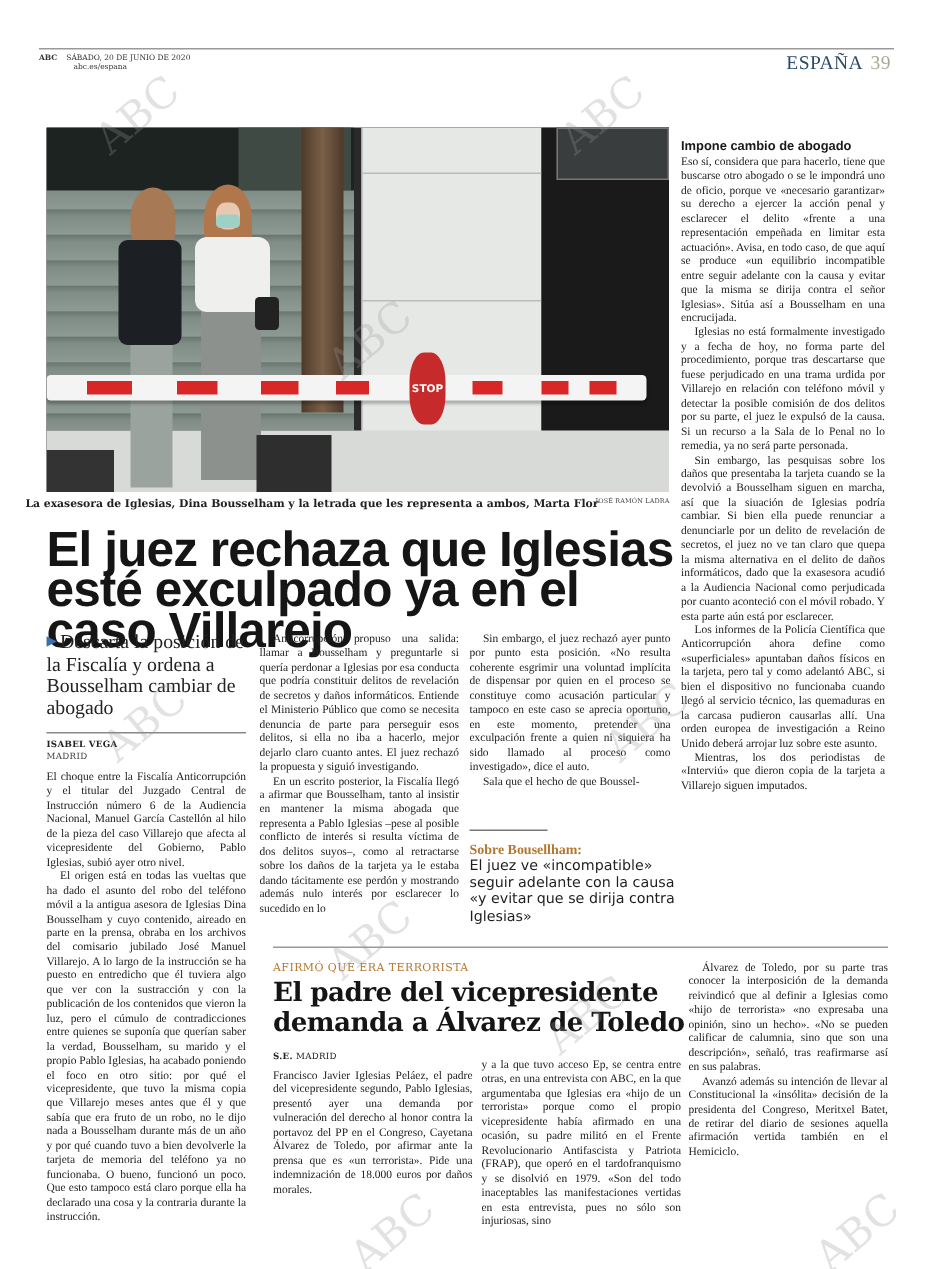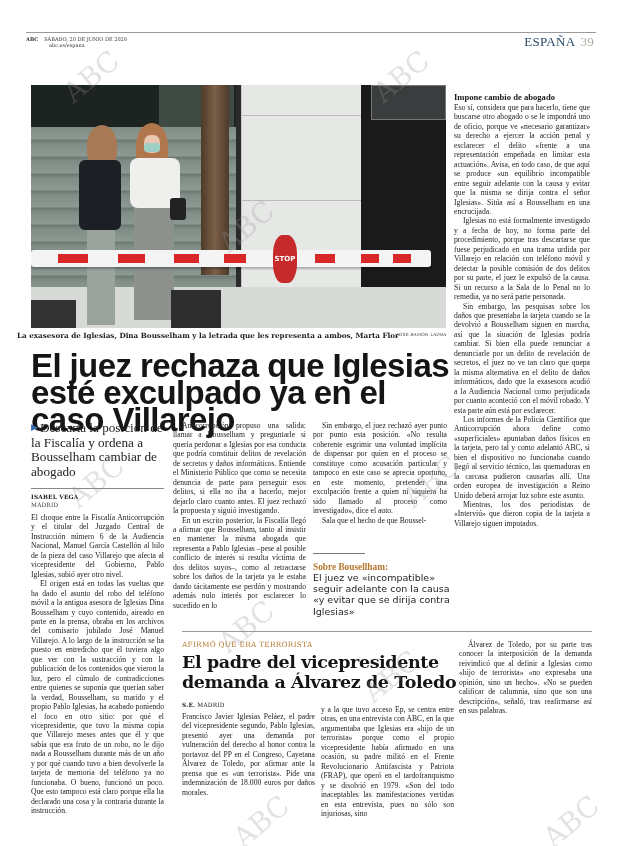--- a/index.html
+++ b/index.html
@@ -52,21 +52,21 @@
   .byline { position: absolute; left: 31px; top: 493px; font-size: 5.8px; line-height: 8px; font-weight: bold; color: #222; letter-spacing: 0.2px; }
   .byline .city { font-weight: normal; display: block; color: #444; }
 
   .col { position: absolute; font-family: "Liberation Serif", serif; font-size: 7.65px; line-height: 9.45px; color: #222; text-align: justify; }
   .col p { text-indent: 0; }
   .col p.ind { text-indent: 9px; }
   .c1 { left: 31px; top: 513px; width: 133px; }
   .c2 { left: 173px; top: 421px; width: 133px; }
   .c3 { left: 313px; top: 421px; width: 134px; }
   .c4 { left: 454px; top: 87px; width: 136px; }
-  .c4 h3 { font-family: Liberation Serif, serif; font-size: 8.6px; line-height: 11px; font-weight: bold; color: #1a1a1a; margin-top: 5px; text-align: left; }
+  .c4 h3 { font-family: Liberation Sans, sans-serif; font-size: 8.6px; line-height: 11px; font-weight: bold; color: #1a1a1a; margin-top: 5px; text-align: left; }
 
   .side-rule { position: absolute; left: 313px; top: 553px; width: 52px; height: 1px; background: #777; }
   .side-kicker { position: absolute; left: 313px; top: 562px; font-family: Liberation Serif, serif; font-weight: bold; font-size: 9.3px; color: #b5772d; }
   .side-title { position: absolute; left: 313px; top: 572px; width: 140px; font-family: "DejaVu Sans", sans-serif; font-weight: normal; font-size: 9.5px; line-height: 11.2px; color: #1e1e1e; }
 
   .divider { position: absolute; left: 182px; top: 631px; width: 410px; height: 1px; background: #9a9a9a; }
   .kicker2 { position: absolute; left: 182px; top: 640px; font-family: "DejaVu Serif", serif; font-size: 7.3px; color: #b5772d; letter-spacing: 0.3px; }
   .headline2 { position: absolute; left: 182px; top: 653px; width: 280px; font-family: "DejaVu Serif", serif; font-weight: bold; font-size: 17.5px; line-height: 19.5px; letter-spacing: -0.4px; color: #151515; }
   .byline2 { position: absolute; left: 182px; top: 702px; font-size: 5.8px; color: #222; letter-spacing: 0.2px; }
   .byline2 b { font-weight: bold; }
@@ -177,20 +177,21 @@
 </div>
 
 <div class="col c5">
   <p>Francisco Javier Iglesias Peláez, el padre del vicepresidente segundo, Pablo Iglesias, presentó ayer una demanda por vulneración del derecho al honor contra la portavoz del PP en el Congreso, Cayetana Álvarez de Toledo, por afirmar ante la prensa que es «un terrorista». Pide una indemnización de 18.000 euros por daños morales.</p>
 </div>
 <div class="col c6">
   <p>y a la que tuvo acceso Ep, se centra entre otras, en una entrevista con ABC, en la que argumentaba que Iglesias era «hijo de un terrorista» porque como el propio vicepresidente había afirmado en una ocasión, su padre militó en el Frente Revolucionario Antifascista y Patriota (FRAP), que operó en el tardofranquismo y se disolvió en 1979. «Son del todo inaceptables las manifestaciones vertidas en esta entrevista, pues no sólo son injuriosas, sino</p>
 </div>
 <div class="col c7">
   <p class="ind">Álvarez de Toledo, por su parte tras conocer la interposición de la demanda reivindicó que al definir a Iglesias como «hijo de terrorista» «no expresaba una opinión, sino un hecho». «No se pueden calificar de calumnia, sino que son una descripción», señaló, tras reafirmarse así en sus palabras.</p>
+  <p class="ind">Avanzó además su intención de llevar al Constitucional la «insólita» decisión de la presidenta del Congreso, Meritxel Batet, de retirar del diario de sesiones aquella afirmación vertida también en el Hemiciclo.</p>
 </div>
 
 <div class="wm" style="left:60px;top:60px;">ABC</div>
 <div class="wm" style="left:370px;top:60px;">ABC</div>
 <div class="wm" style="left:215px;top:210px;">ABC</div>
 <div class="wm" style="left:65px;top:465px;">ABC</div>
 <div class="wm" style="left:400px;top:465px;">ABC</div>
 <div class="wm" style="left:215px;top:610px;">ABC</div>
 <div class="wm" style="left:360px;top:660px;">ABC</div>
 <div class="wm" style="left:230px;top:805px;">ABC</div>

